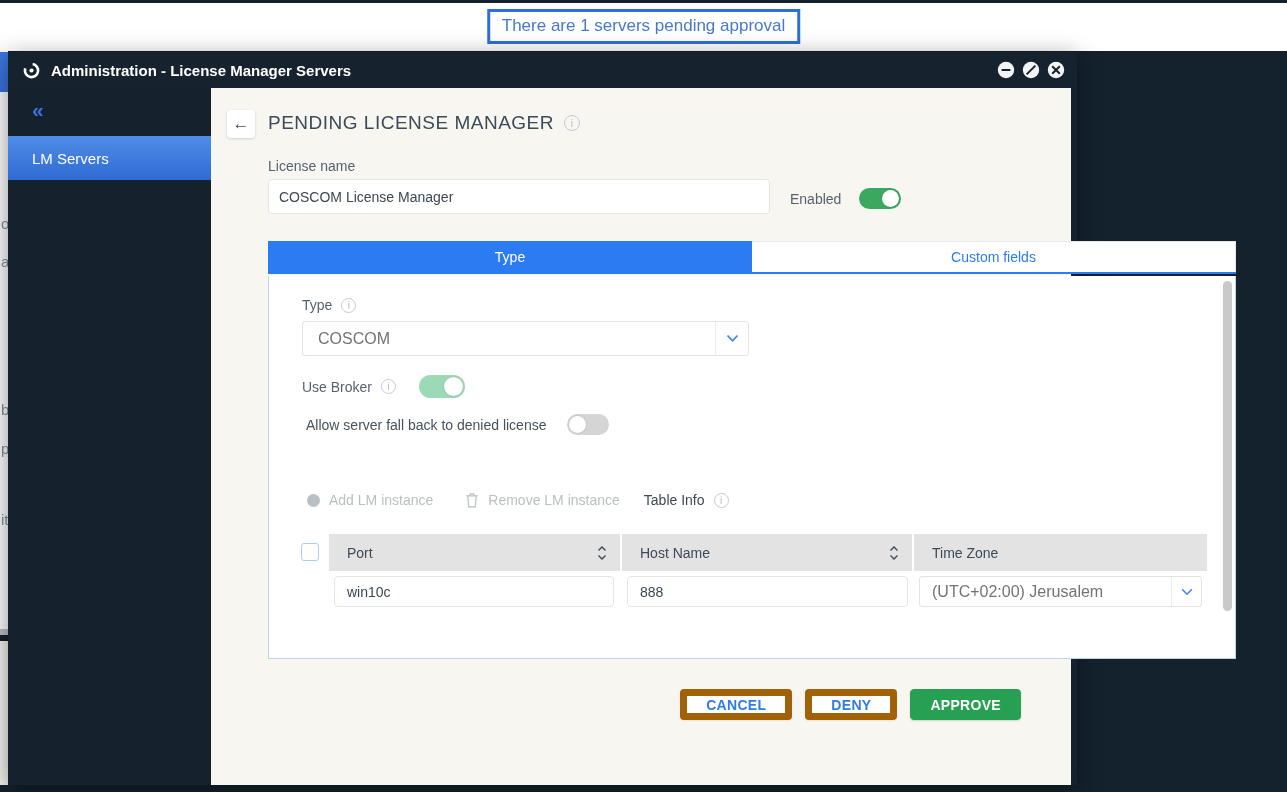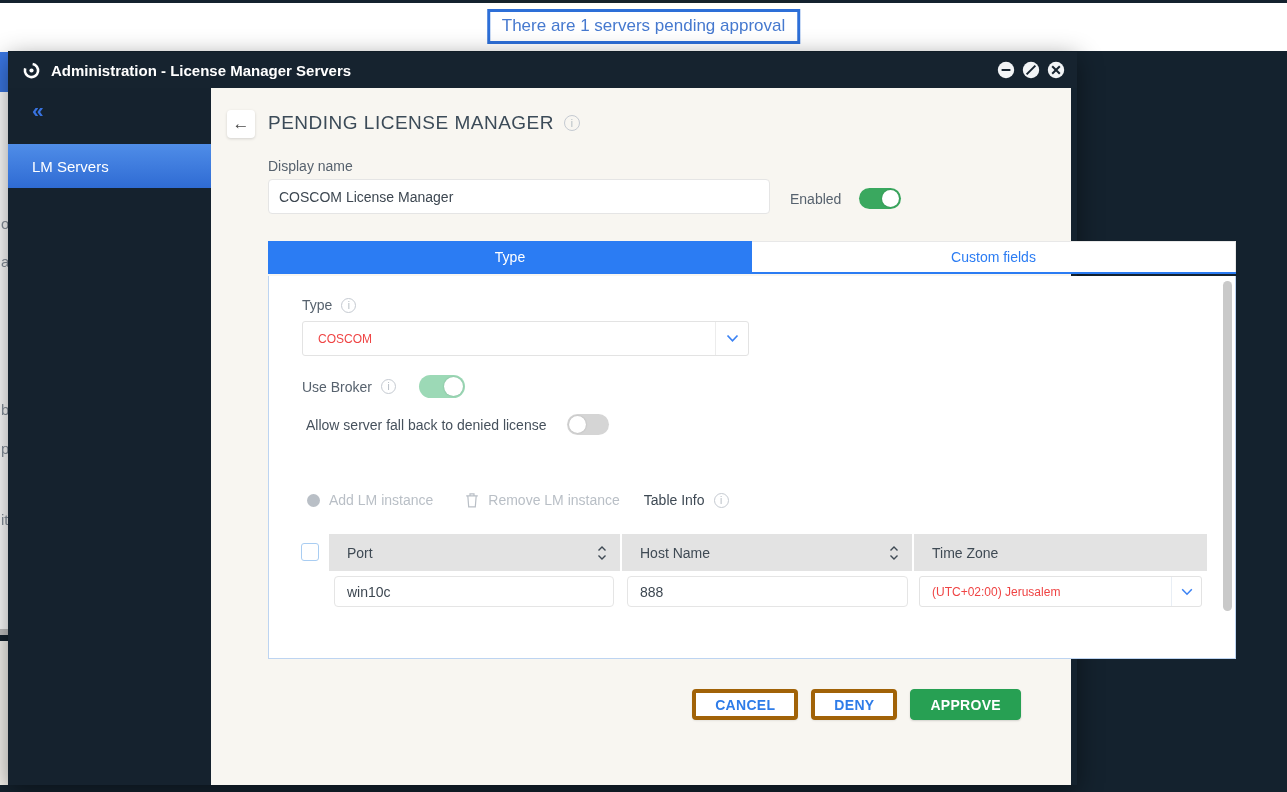--- a/index.html
+++ b/index.html
@@ -19,21 +19,21 @@
   
   .modal { position:absolute; left:8px; top:52px; width:1069px; height:733px; display:flex; flex-direction:column;
            box-shadow:0 6px 24px rgba(0,0,0,.45); }
   .titlebar { height:36px; background:#16232f; display:flex; align-items:center; padding:0 12px 0 14px; flex:0 0 36px; }
   .titlebar .ttl { color:#fff; font-size:15px; font-weight:bold; margin-left:10px; }
   .winctl { margin-left:auto; display:flex; gap:7px; }
   .winctl svg { display:block; cursor:pointer; }
   .modal-body { flex:1; display:flex; min-height:0; }
   .sidebar { width:203px; background:#15222e; flex:0 0 203px; }
   .collapse { color:#3873e0; font-size:21px; font-weight:bold; padding:10px 0 0 24px; cursor:pointer; }
-  .nav-item { margin-top:22px; height:44px; background:linear-gradient(180deg,#4f8de8,#2f6bd3);
+  .nav-item { margin-top:14px; height:44px; background:linear-gradient(180deg,#4f8de8,#2f6bd3);
               color:#fff; font-size:15px; display:flex; align-items:center; padding-left:24px; cursor:pointer; }
   .right-edge { width:6px; flex:0 0 6px; background:#14222e; }
   .main { flex:1; background:#f8f6f1; position:relative; }
 
   
   .back-btn { position:absolute; left:16px; top:22px; width:28px; height:28px; background:#fff; border-radius:4px;
               box-shadow:0 1px 3px rgba(0,0,0,.15); color:#4a4a4a; font-size:17px; display:flex; align-items:center;
               justify-content:center; cursor:pointer; }
   .page-title { position:absolute; left:57px; top:24px; font-size:19px; color:#3c4b58; letter-spacing:.5px;
                 display:flex; align-items:center; gap:10px; }
@@ -57,21 +57,21 @@
   .tab { width:50%; display:flex; align-items:center; justify-content:center; font-size:14px; cursor:pointer; }
   .tab.active { background:#2b7cf3; color:#fff; }
   .tab.inactive { background:#fff; color:#2b7cf3; border-top:1px solid #e8e8e8; border-right:1px solid #e8e8e8; }
 
   .panel { position:absolute; left:57px; top:188px; width:968px; height:383px; background:#fff;
            border:1px solid #bdd4f1; border-top:none; }
   .scrollbar { position:absolute; right:3px; top:5px; width:9px; height:330px; background:#c9c9c9; border-radius:5px; cursor:pointer; }
 
   .type-lbl { position:absolute; left:33px; top:21px; font-size:14px; color:#57626e; display:flex; align-items:center; gap:9px; }
   .select { position:absolute; display:flex; align-items:stretch; background:#fff; border:1px solid #e3e3e3; border-radius:3px; cursor:pointer; }
-  .select .val { flex:1; display:flex; align-items:center; padding-left:15px; font-size:12px; color:#ef4444; }
+  .select .val { flex:1; display:flex; align-items:center; padding-left:15px; font-size:16px; color:#737373; }
   .select .chev { width:33px; border-left:1px solid #ececec; display:flex; align-items:center; justify-content:center; }
   .type-select { left:33px; top:45px; width:447px; height:35px; }
 
   .broker-row { position:absolute; left:33px; top:99px; display:flex; align-items:center; gap:9px; }
   .broker-row .lbl { font-size:14px; color:#57626e; }
   .broker-row .toggle { margin-left:14px; }
   .fallback-row { position:absolute; left:37px; top:138px; display:flex; align-items:center; }
   .fallback-row .lbl { font-size:14px; color:#46515c; }
   .fallback-row .toggle { margin-left:21px; }
 
@@ -90,21 +90,21 @@
   .th .sort { position:absolute; right:13px; top:50%; transform:translateY(-50%); }
   .th1 { width:290px; margin-right:2px; } .th2 { width:291px; margin-right:2px; } .th3 { width:293px; }
   .cell-input { position:absolute; height:31px; padding-left:12px; }
   .ci1 { left:65px; top:300px; width:280px; } .ci2 { left:358px; top:300px; width:281px; }
   .tz-select { left:650px; top:300px; width:283px; height:31px; }
   .tz-select .chev { border-left:1px solid #e8eef5; width:30px; }
 
   .actions { position:absolute; right:50px; top:601px; display:flex; gap:13px; }
   .btn { height:31px; border-radius:4px; font-size:14px; font-weight:bold; letter-spacing:.3px; display:flex;
          align-items:center; padding:0 19px; cursor:pointer; }
-  .btn-light { background:#fff; border:4px solid #a16207; color:#2e7ce8; box-shadow:0 1px 2px rgba(0,0,0,.08); }
+  .btn-light { background:#fff; border:7px solid #a16207; color:#2e7ce8; box-shadow:0 1px 2px rgba(0,0,0,.08); }
   .btn-approve { background:#27a053; color:#fff; border:1px solid #27a053; box-shadow:0 1px 2px rgba(0,0,0,.15); }
 </style>
 </head>
 <body>
 
 <div class="top-band"></div>
 <div class="banner">There are 1 servers pending approval</div>
 
 <div class="left-strip">
   <span style="top:164px">o</span>
@@ -154,21 +154,21 @@
 
       <div class="back-btn">
         <span>←</span>
       </div>
 
       <div class="page-title">
         <span>PENDING LICENSE MANAGER</span>
         <span class="info-i">i</span>
       </div>
 
-      <div class="field-label" style="left:57px; top:70px">Display name</div>
+      <div class="field-label" style="left:57px; top:70px">License name</div>
       <input class="ibox name-input" value="COSCOM License Manager" style="">
 
       <div class="enabled-wrap">
         <span class="lbl">Enabled</span>
         <div class="toggle t-on-green">
           <div class="knob"></div>
         </div>
       </div>
 
       <div class="tabs">

